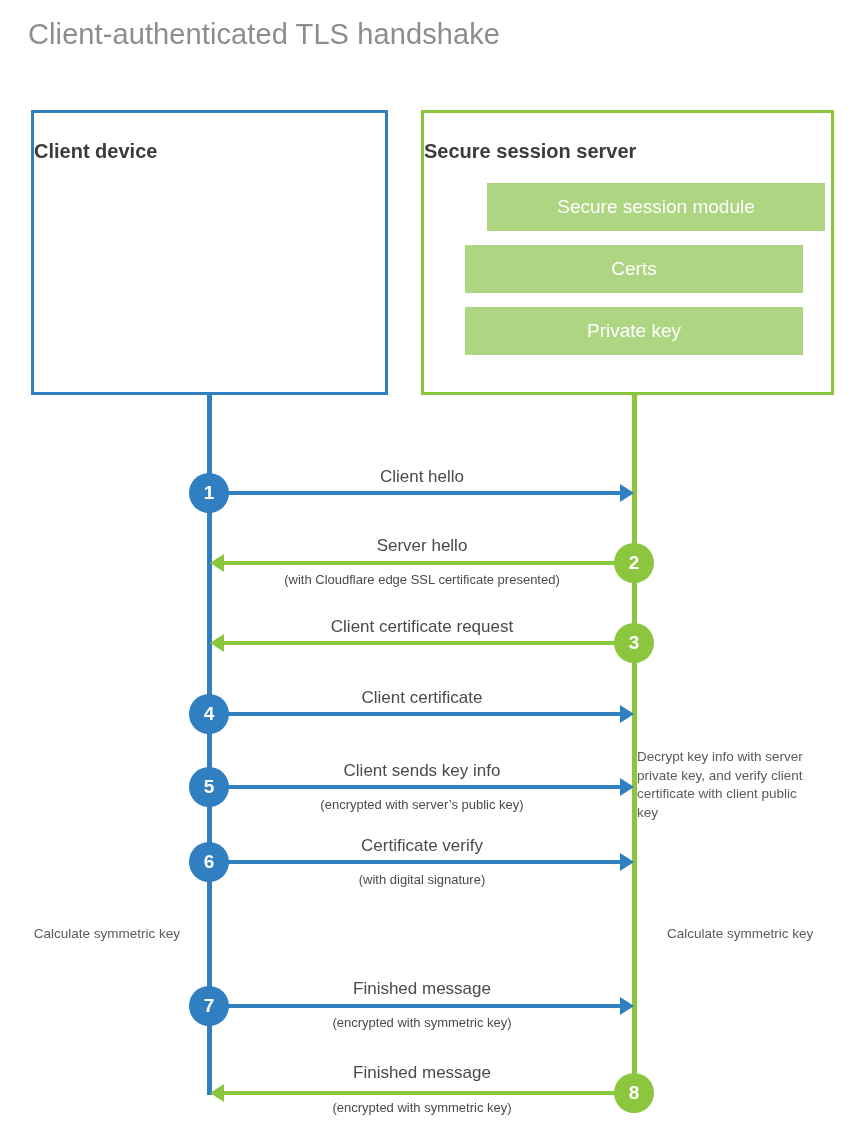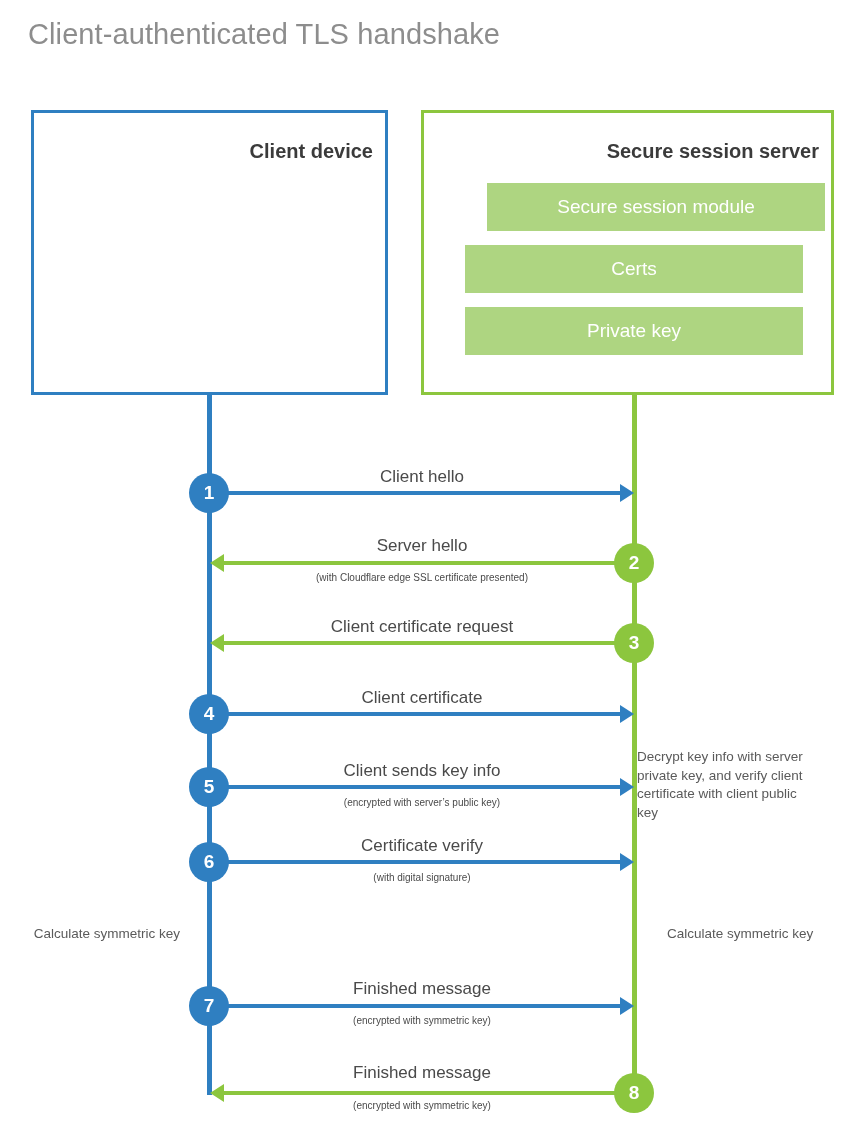--- a/index.html
+++ b/index.html
@@ -48,23 +48,23 @@
   .party-box.server {
     left: 421px;
     top: 110px;
     width: 413px;
     height: 285px;
     border: 3px solid #8cc63e;
   }
   .party-title {
     position: absolute;
     left: 0;
-    right: 12px;
+    right: 0;
     top: 27px;
-    text-align: right;
+    text-align: left;
     font-size: 20px;
     font-weight: bold;
     color: #3b3b3b;
   }
 
   
   .client-app {
     position: absolute;
     left: 37px;
     top: 72px;
@@ -154,21 +154,21 @@
   .msg-label {
     position: absolute;
     text-align: center;
     font-size: 17px;
     color: #4a4a4a;
     white-space: nowrap;
   }
   .msg-sublabel {
     position: absolute;
     text-align: center;
-    font-size: 10px;
+    font-size: 13px;
     color: #4a4a4a;
     white-space: nowrap;
   }
 
   
   .side-note {
     position: absolute;
     font-size: 13.5px;
     line-height: 1.38;
     color: #5a5a5a;

